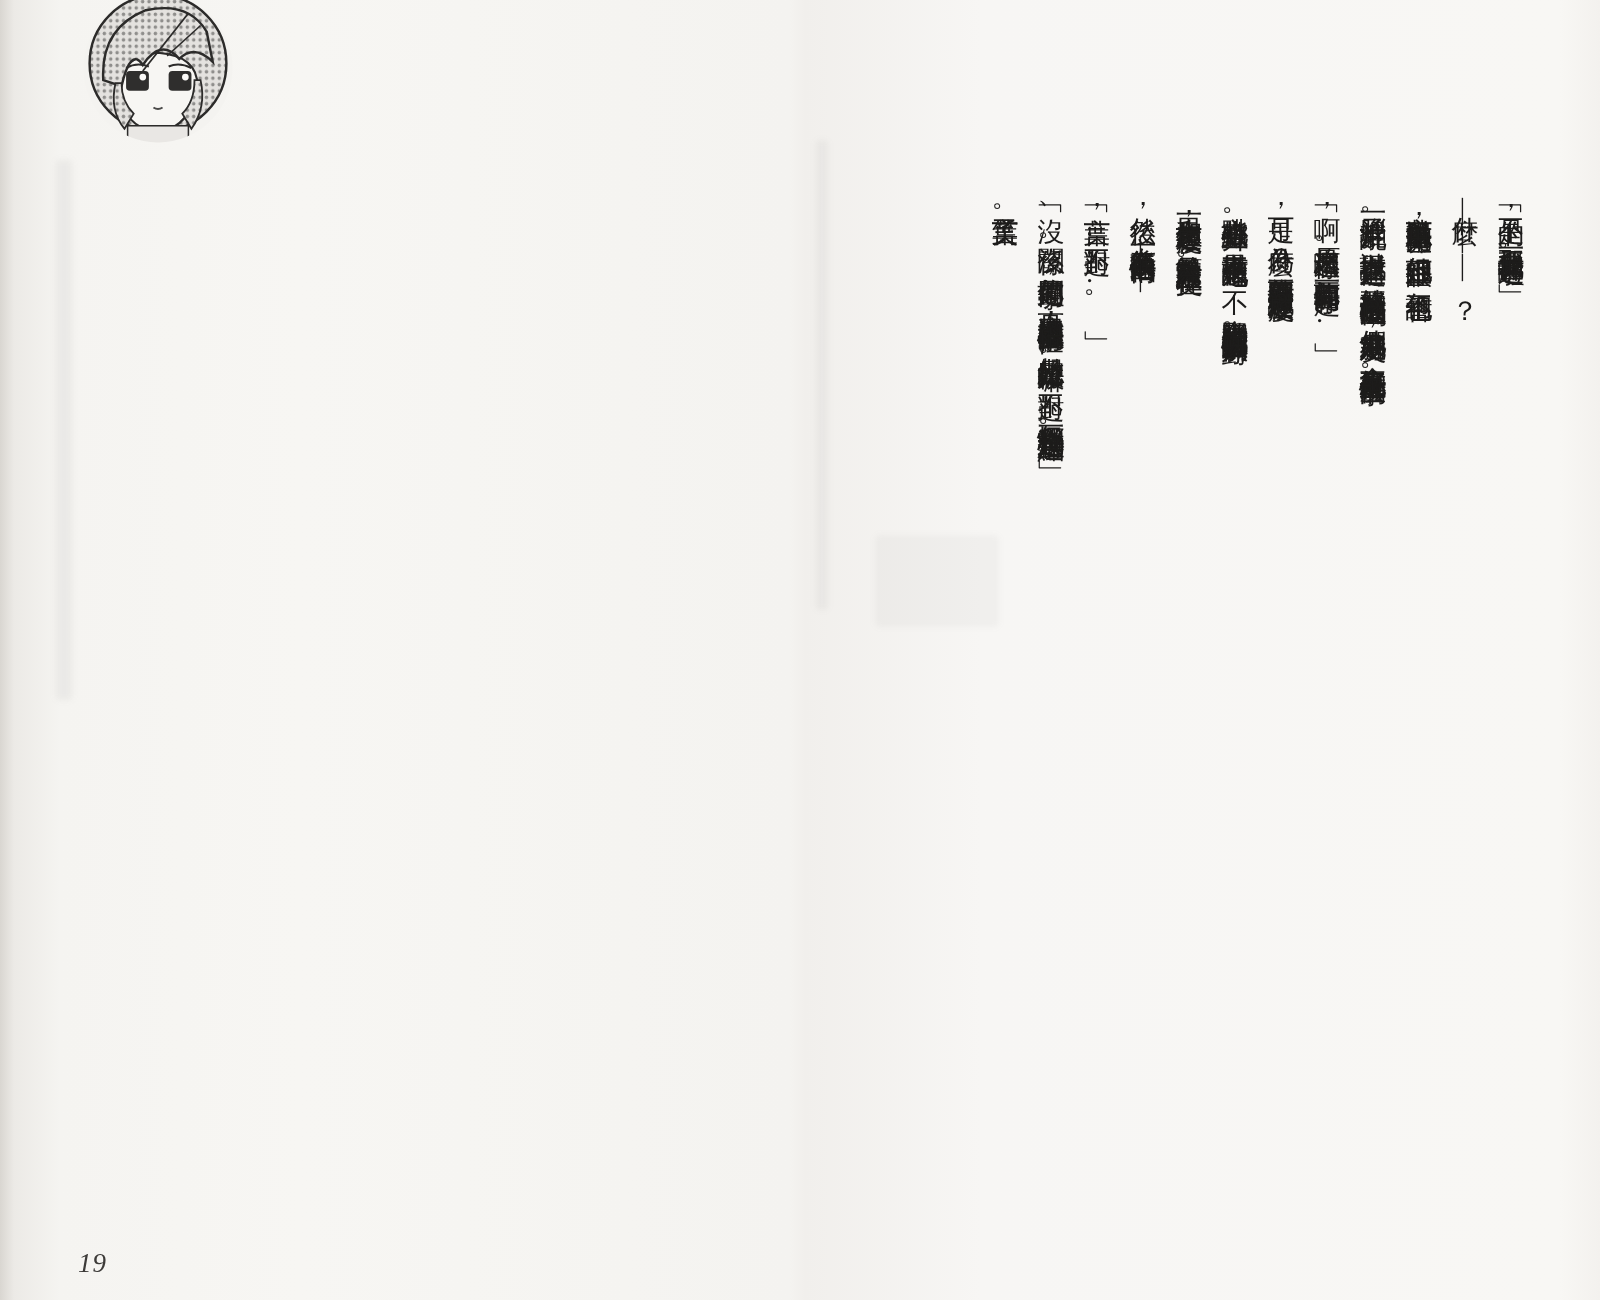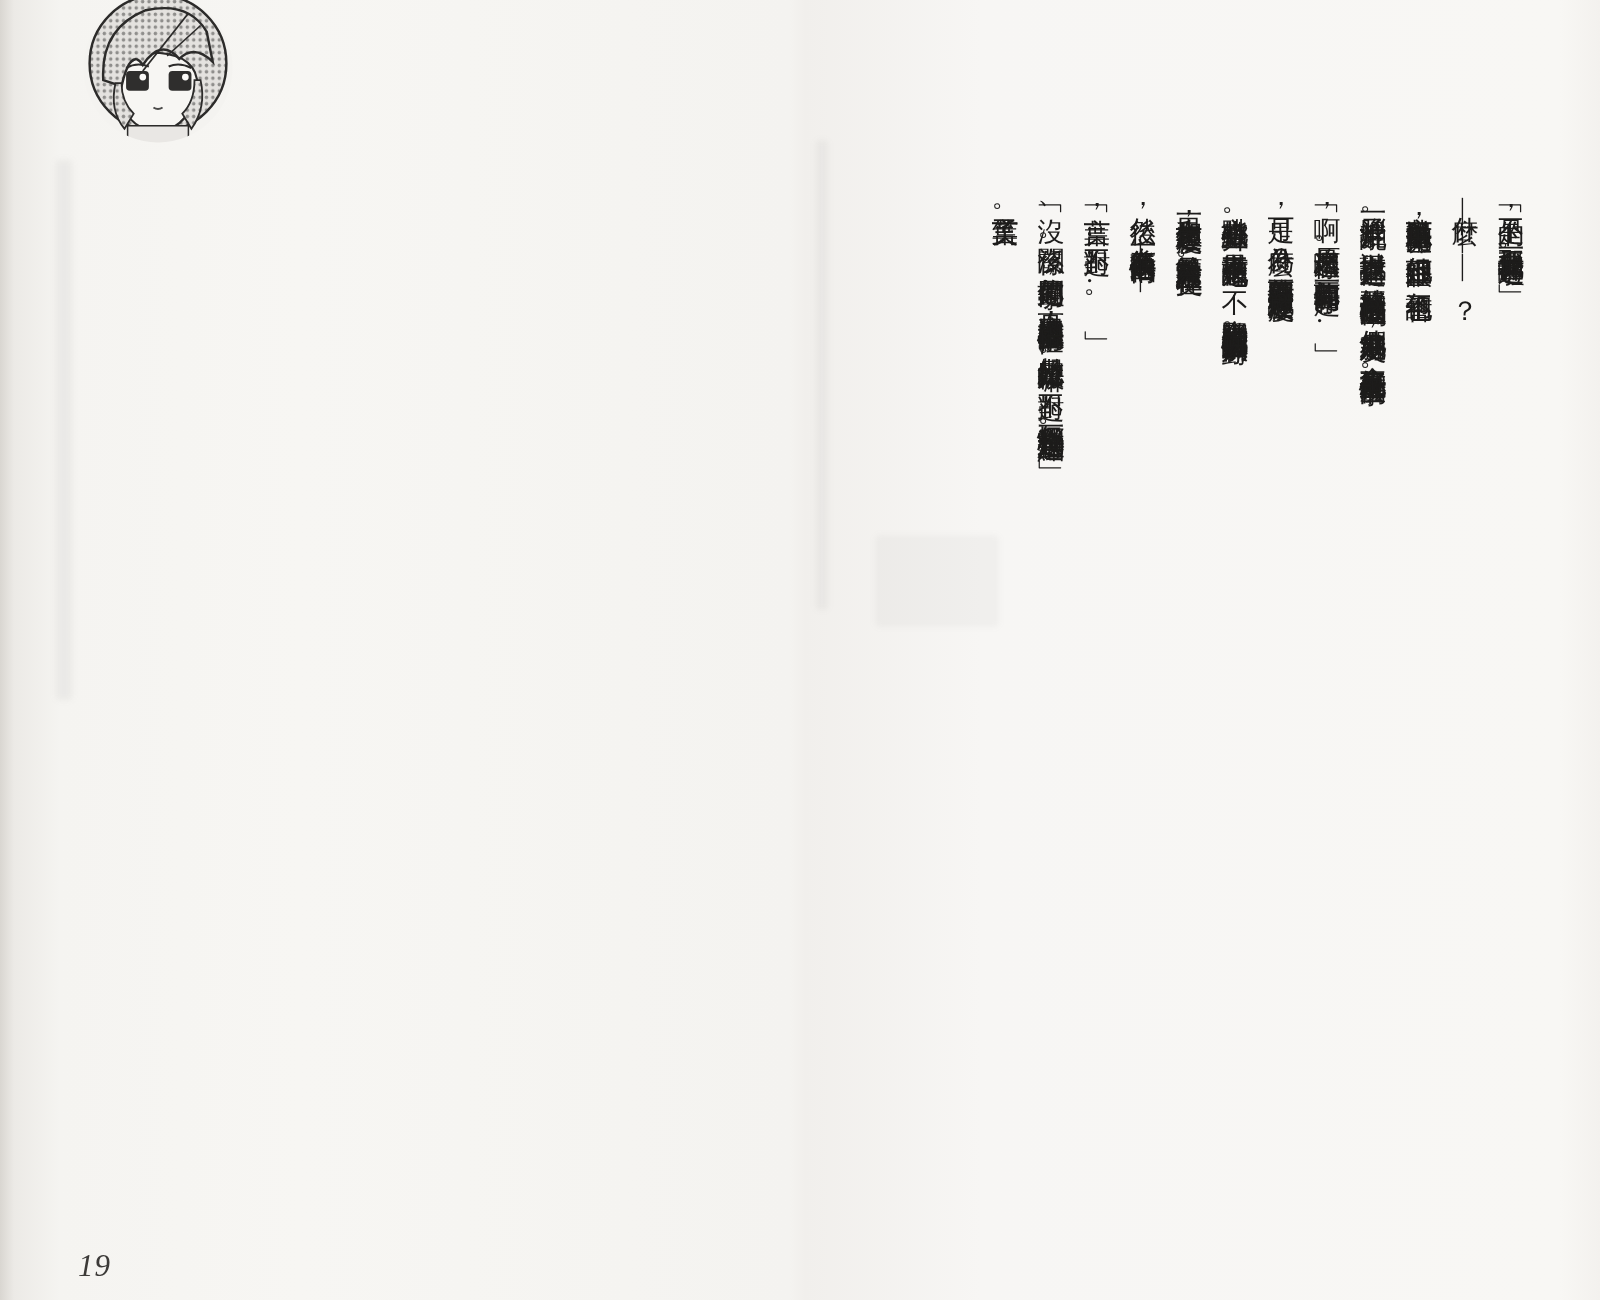--- a/index.html
+++ b/index.html
@@ -31,21 +31,21 @@
     letter-spacing:1px;
     color:#1d1c1b;
     text-align:left;
   }
   .vtext p{margin:0;padding:0;text-indent:2em;}
   #text-right{top:142px;right:66px;height:1068px;width:710px;}
 
   .page-number{
     position:absolute;
     font-style:italic;
-    font-size:31px;
+    font-size:27px;
     color:#3c3a38;
     letter-spacing:1px;
   }
   #pagenum-left{left:78px;top:1248px;}
 
   .avatar{position:absolute;width:152px;height:152px;}
   #avatar-left{left:82px;top:-8px;}
 </style>
 </head>
 <body>

